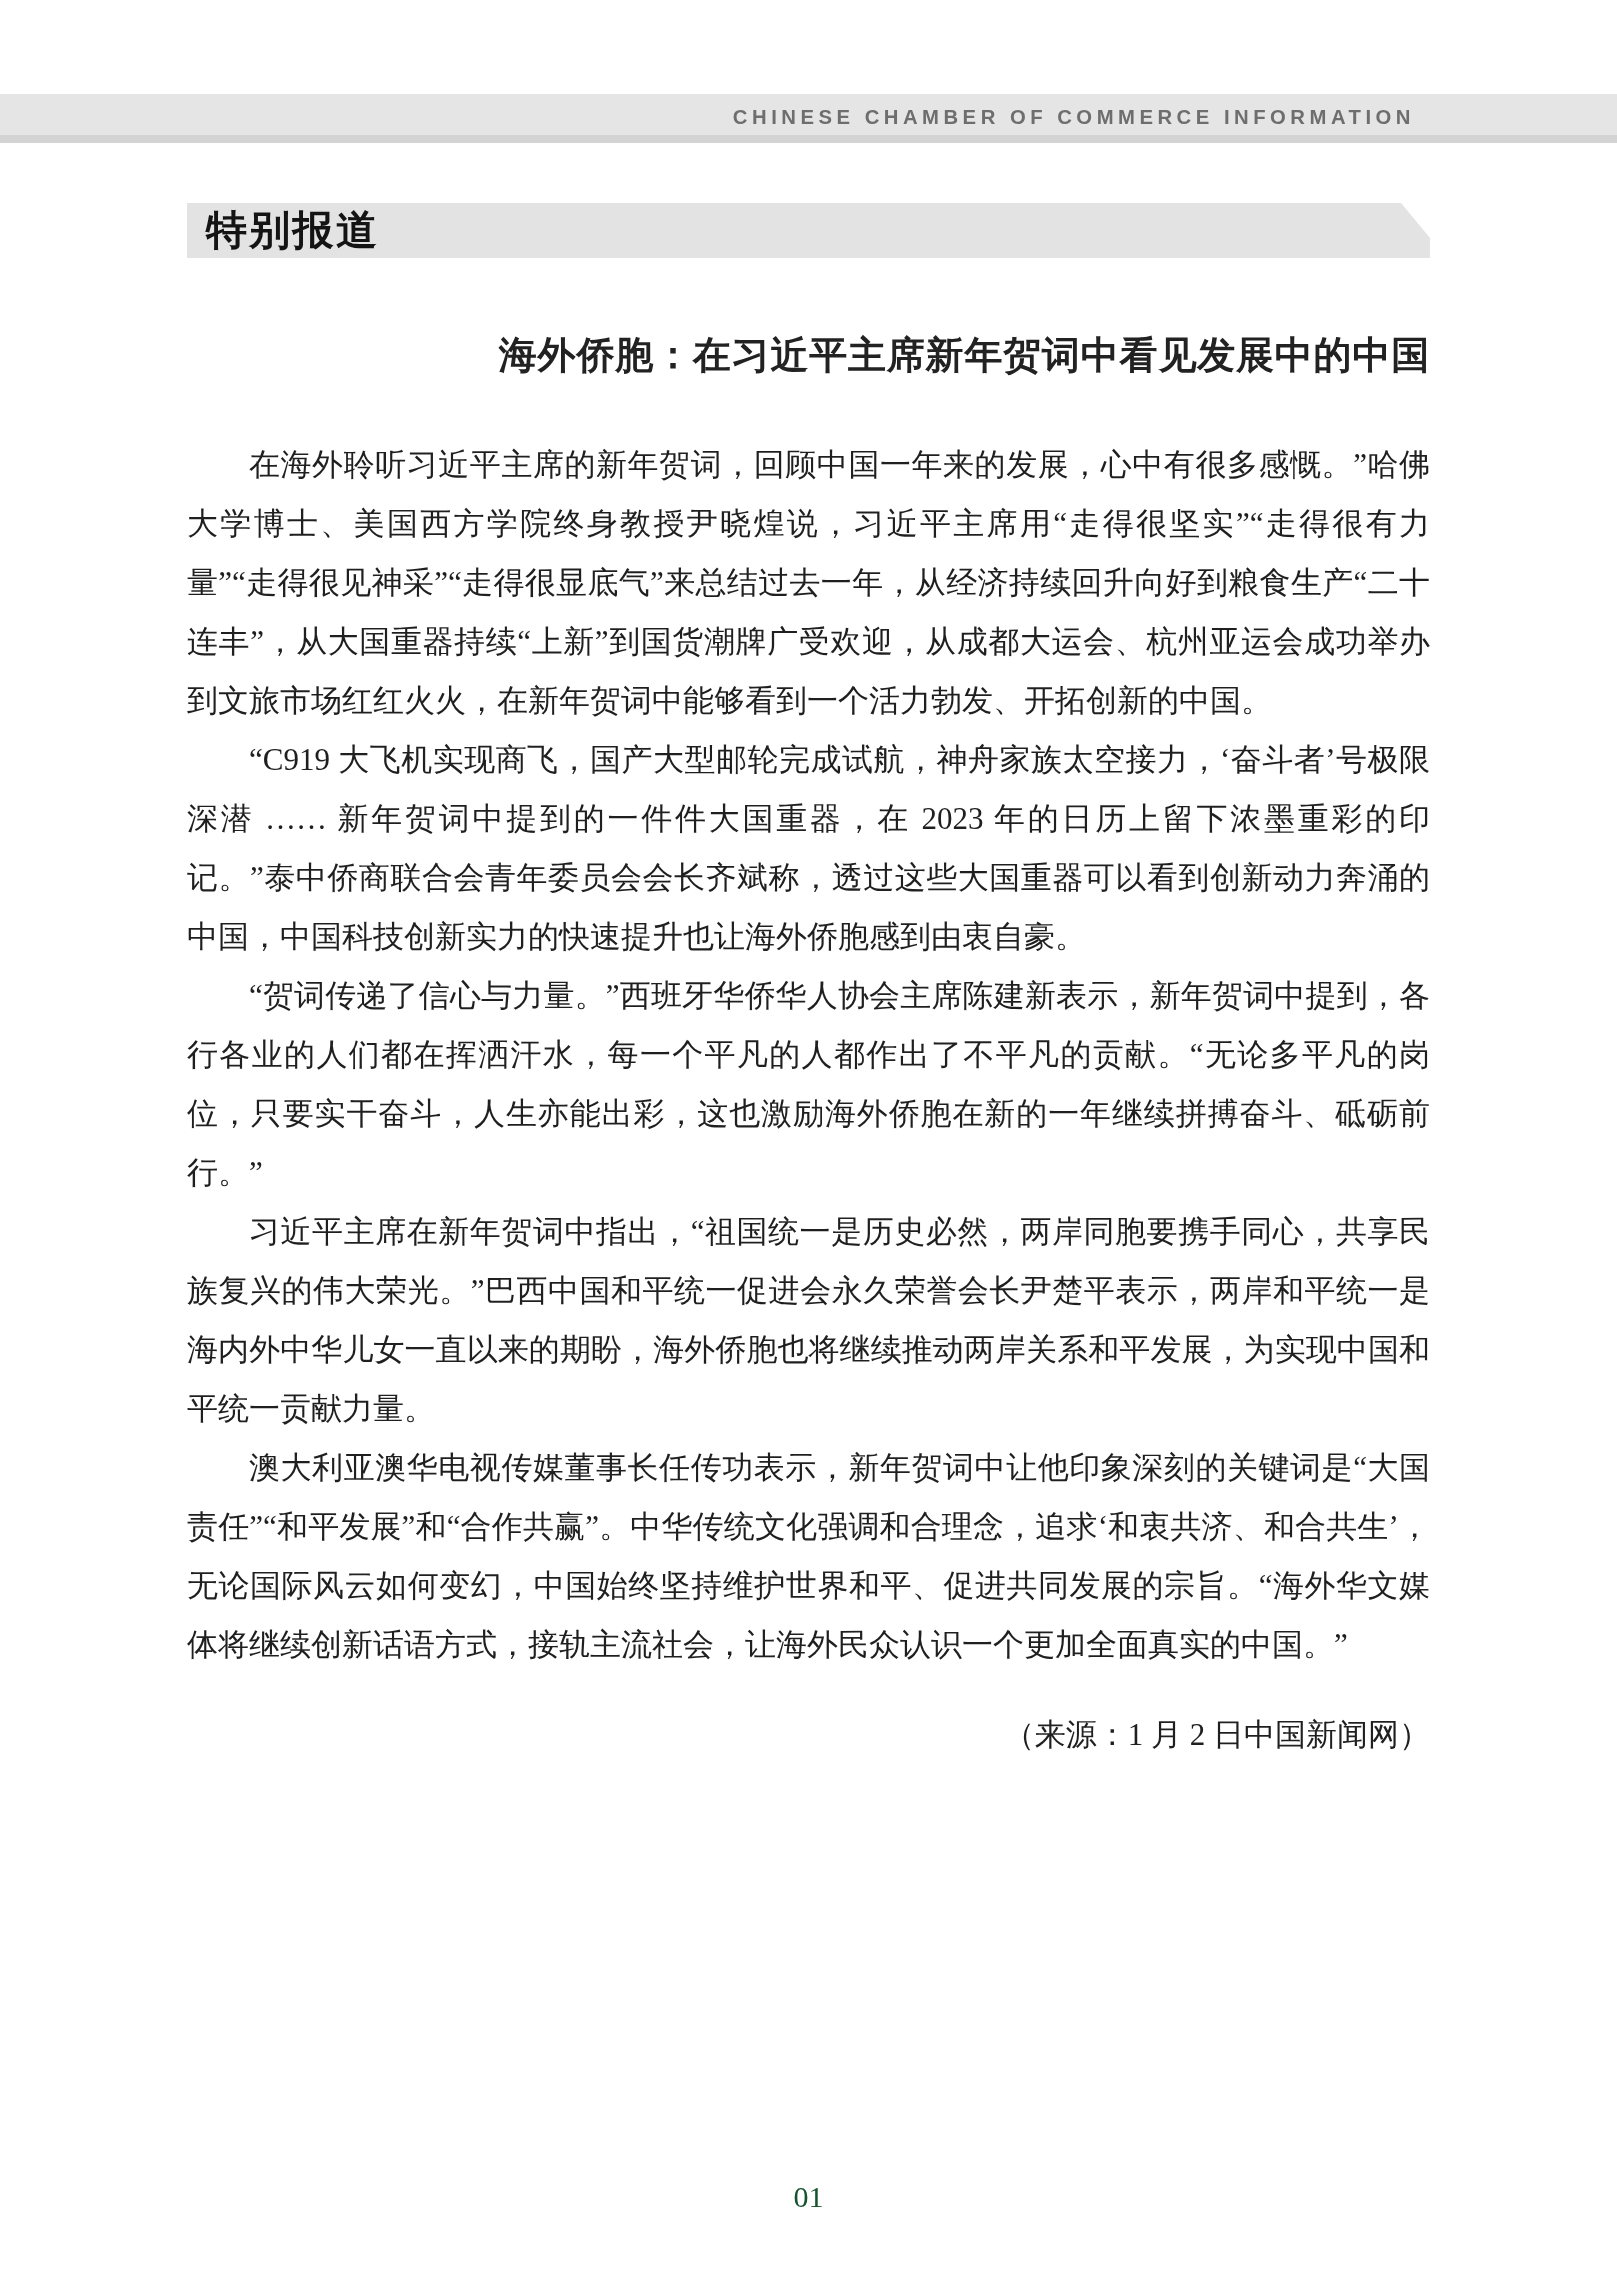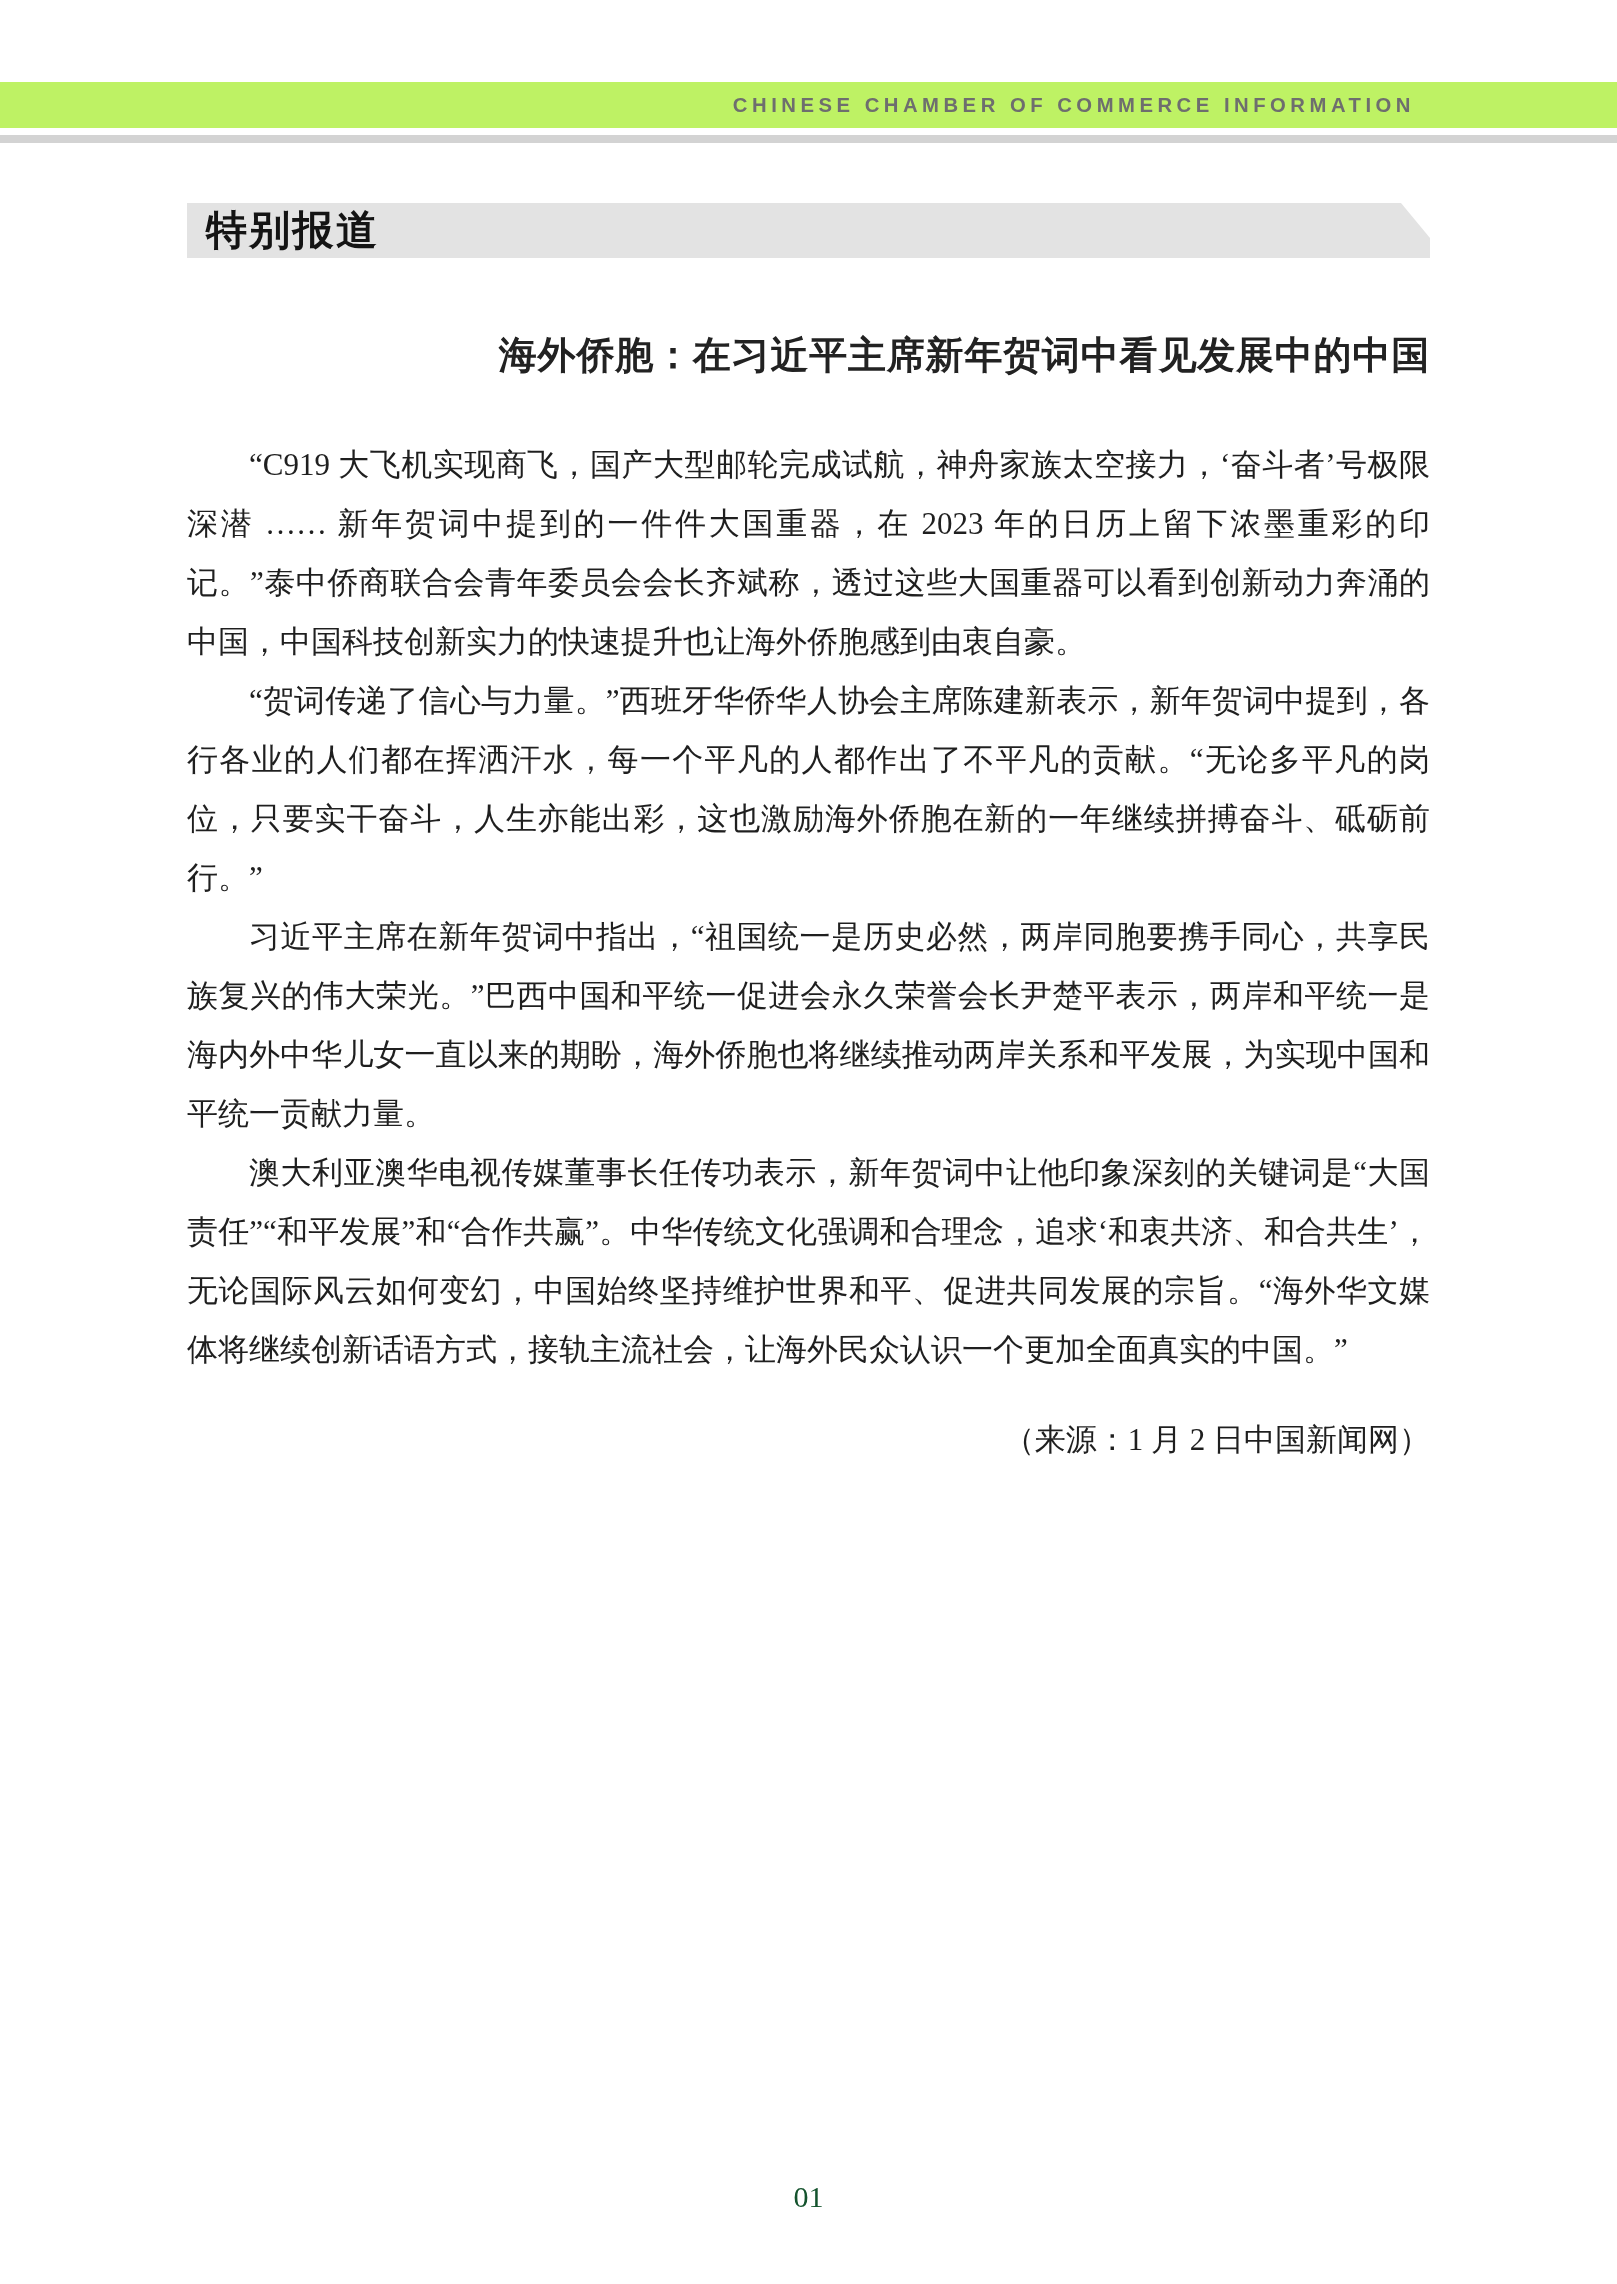--- a/index.html
+++ b/index.html
@@ -6,23 +6,23 @@
   .page {
     position: relative;
     width: 1617px;
     height: 2284px;
     background: #ffffff;
     overflow: hidden;
     font-family: "Liberation Serif", serif;
   }
   .band-large {
     position: absolute;
-    top: 82px; left: 0;
+    top: 94px; left: 0;
     width: 100%; height: 46px;
-    background: #bef264;
+    background: #e5e5e5;
     display: flex;
     align-items: center;
     justify-content: flex-end;
     box-sizing: border-box;
     padding-right: 202px;
   }
   .masthead-text {
     font-family: "Liberation Sans", sans-serif;
     font-weight: 700;
     font-size: 20.3px;
@@ -110,20 +110,21 @@
 
   <div class="section-banner">
     <span class="section-title">特别报道</span>
   </div>
 
   <div class="article">
     <div class="article-title">海外侨胞：在习近平主席新年贺词中看见发展中的中国</div>
 
     <div class="article-body" id="article-body">
 
+      <p class="para">在海外聆听习近平主席的新年贺词，回顾中国一年来的发展，心中有很多感慨。”哈佛大学博士、美国西方学院终身教授尹晓煌说，习近平主席用“走得很坚实”“走得很有力量”“走得很见神采”“走得很显底气”来总结过去一年，从经济持续回升向好到粮食生产“二十连丰”，从大国重器持续“上新”到国货潮牌广受欢迎，从成都大运会、杭州亚运会成功举办到文旅市场红红火火，在新年贺词中能够看到一个活力勃发、开拓创新的中国。</p>
         <p class="para">“C919 大飞机实现商飞，国产大型邮轮完成试航，神舟家族太空接力，‘奋斗者’号极限深潜 …… 新年贺词中提到的一件件大国重器，在 2023 年的日历上留下浓墨重彩的印记。”泰中侨商联合会青年委员会会长齐斌称，透过这些大国重器可以看到创新动力奔涌的中国，中国科技创新实力的快速提升也让海外侨胞感到由衷自豪。</p>
         <p class="para">“贺词传递了信心与力量。”西班牙华侨华人协会主席陈建新表示，新年贺词中提到，各行各业的人们都在挥洒汗水，每一个平凡的人都作出了不平凡的贡献。“无论多平凡的岗位，只要实干奋斗，人生亦能出彩，这也激励海外侨胞在新的一年继续拼搏奋斗、砥砺前行。”</p>
         <p class="para">习近平主席在新年贺词中指出，“祖国统一是历史必然，两岸同胞要携手同心，共享民族复兴的伟大荣光。”巴西中国和平统一促进会永久荣誉会长尹楚平表示，两岸和平统一是海内外中华儿女一直以来的期盼，海外侨胞也将继续推动两岸关系和平发展，为实现中国和平统一贡献力量。</p>
         <p class="para">澳大利亚澳华电视传媒董事长任传功表示，新年贺词中让他印象深刻的关键词是“大国责任”“和平发展”和“合作共赢”。中华传统文化强调和合理念，追求‘和衷共济、和合共生’，无论国际风云如何变幻，中国始终坚持维护世界和平、促进共同发展的宗旨。“海外华文媒体将继续创新话语方式，接轨主流社会，让海外民众认识一个更加全面真实的中国。”</p>
         <p class="source-line" id="source-line">（来源：1 月 2 日中国新闻网）</p>
     </div>
   </div>
 
   <div class="page-number">01</div>
 

